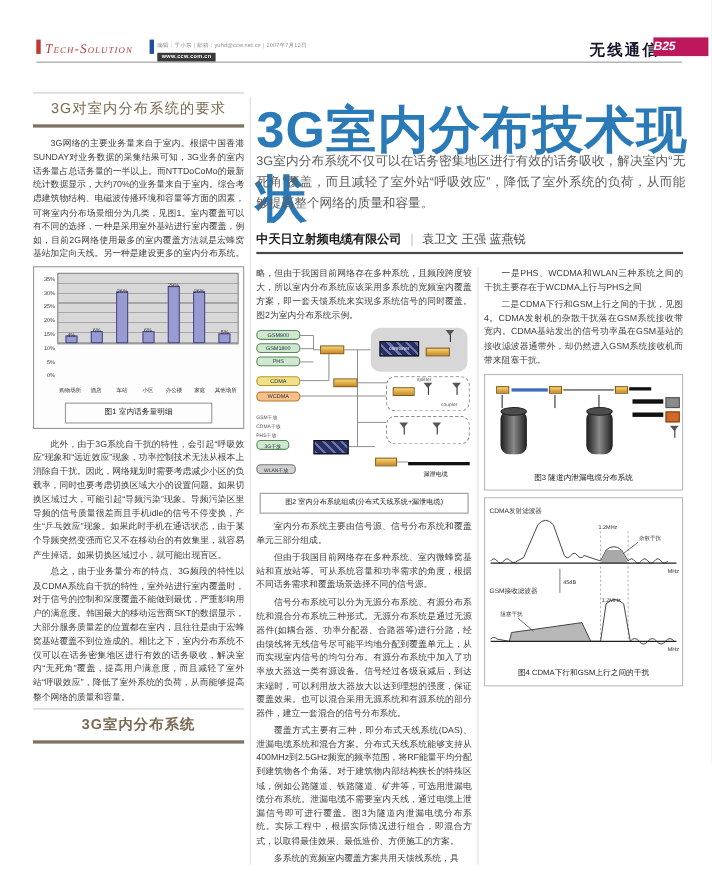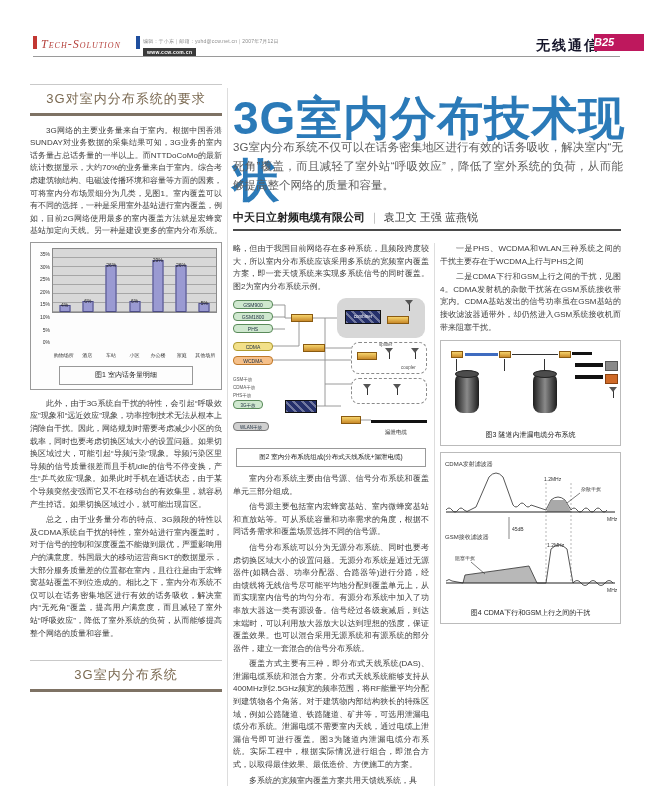--- a/index.html
+++ b/index.html
@@ -27,21 +27,21 @@
   .vrule{position:absolute;width:1px;background:#ddd;}
   
   .col{position:absolute;font-size:8px;line-height:12.6px;text-align:justify;color:#3c3c3c;}
   .col p{margin:0 0 3px;text-indent:2em;}
   .col p.noindent{text-indent:0;}
   .left-col{left:30px;top:84px;width:192px;}
   .mid-col{left:233px;top:243px;width:196px;}
   .right-col{left:440px;top:243px;width:181px;}
   .sec-h{border-top:1px solid #c9c9c9;border-bottom:3px solid #7e7264;text-align:center;
          font-size:13px;color:#7b6a52;padding:8px 0 7px;margin:0 0 9px;letter-spacing:1px;}
-  .sec-h.second{margin-top:20px;}
+  .sec-h.second{margin-top:4px;font-weight:bold;}
   
   .fig1{border:1px solid #999;margin:4px 0 8px;padding:5px 4px 4px;background:#fdfdfd;}
   .fig1-body{display:flex;align-items:stretch;}
   .fig1-y{width:17px;display:flex;flex-direction:column;justify-content:space-between;
           font-size:5px;color:#333;text-align:right;padding-right:2px;box-sizing:border-box;}
   .fig1-plot{position:relative;flex:1;height:63px;background:#d8d8d8;border:1px solid #8a8a8a;
              background-image:repeating-linear-gradient(to top,#a6a6a6 0 1px,transparent 1px 9px);}
   .fig1-bar{position:absolute;bottom:0;width:11px;transform:translateX(-50%);
             background:#9a9ad2;border:1px solid #4d4d86;box-sizing:border-box;}
   .fig1-bar-label{position:absolute;top:-7px;left:50%;transform:translateX(-50%);
@@ -213,22 +213,22 @@
         <div class="sysbox" style="top:126px;width:36px;background:#d0d0d0;border:1px solid #777;font-size:4.5px;">WLAN干放</div>
         <div class="navy" style="left:52px;top:104px;width:30px;height:11px;line-height:11px;"></div>
 
         <div class="leaky" style="left:138px;top:124px;width:56px;"></div>
         <div class="tinylabel" style="left:152px;top:130px;font-size:5.5px;color:#222;">漏泄电缆</div>
       </div>
       <div class="fig2-cap">图2 室内分布系统组成(分布式天线系统+漏泄电缆)</div>
     </div>
 
     <p>室内分布系统主要由信号源、信号分布系统和覆盖单元三部分组成。</p>
-    <p>信号源主要包括室内宏蜂窝基站、室内微蜂窝基站和直放站等。可从系统容量和功率需求的角度，根据不同话务需求和覆盖场景选择不同的信号源。</p>
-    <p>信号分布系统可以分为无源分布系统、同时也要考虑切换区域大小的设置问题。无源分布系统是通过无源器件(如耦合器、功率分配器、合路器等)进行分路，经由馈线将无线信号尽可能平均地分配到覆盖单元上，从而实现室内信号的均匀分布。有源分布系统中加入了功率放大器这一类有源设备。信号经过各级衰减后，到达末端时，可以利用放大器放大以达到理想的强度，保证覆盖效果。也可以混合采用无源系统和有源系统的部分器件，建立一套混合的信号分布系统。</p>
+    <p>但由于我国目前网络存在多种系统、室内微蜂窝基站和直放站等。可从系统容量和功率需求的角度，根据不同话务需求和覆盖场景选择不同的信号源。</p>
+    <p>信号分布系统可以分为无源分布系统、有源分布系统和混合分布系统三种形式。无源分布系统是通过无源器件(如耦合器、功率分配器、合路器等)进行分路，经由馈线将无线信号尽可能平均地分配到覆盖单元上，从而实现室内信号的均匀分布。有源分布系统中加入了功率放大器这一类有源设备。信号经过各级衰减后，到达末端时，可以利用放大器放大以达到理想的强度，保证覆盖效果。也可以混合采用无源系统和有源系统的部分器件，建立一套混合的信号分布系统。</p>
     <p>覆盖方式主要有三种，即分布式天线系统(DAS)、泄漏电缆系统和混合方案。分布式天线系统能够支持从400MHz到2.5GHz频宽的频率范围，将RF能量平均分配到建筑物各个角落。对于建筑物内部结构狭长的特殊区域，例如公路隧道、铁路隧道、矿井等，可选用泄漏电缆分布系统。泄漏电缆不需要室内天线，通过电缆上泄漏信号即可进行覆盖。图3为隧道内泄漏电缆分布系统。实际工程中，根据实际情况进行组合，即混合方式，以取得最佳效果、最低造价、方便施工的方案。</p>
     <p>多系统的宽频室内覆盖方案共用天馈线系统，具</p>
   </div>
 
   <div class="col right-col">
     <p>一是PHS、WCDMA和WLAN三种系统之间的干扰主要存在于WCDMA上行与PHS之间</p>
     <p>二是CDMA下行和GSM上行之间的干扰，见图4。CDMA发射机的杂散干扰落在GSM系统接收带宽内。CDMA基站发出的信号功率虽在GSM基站的接收滤波器通带外，却仍然进入GSM系统接收机而带来阻塞干扰。</p>
 
     <div class="fig3">
       <div class="dev" style="left:10px;top:10px;width:12px;height:7px;"></div>

